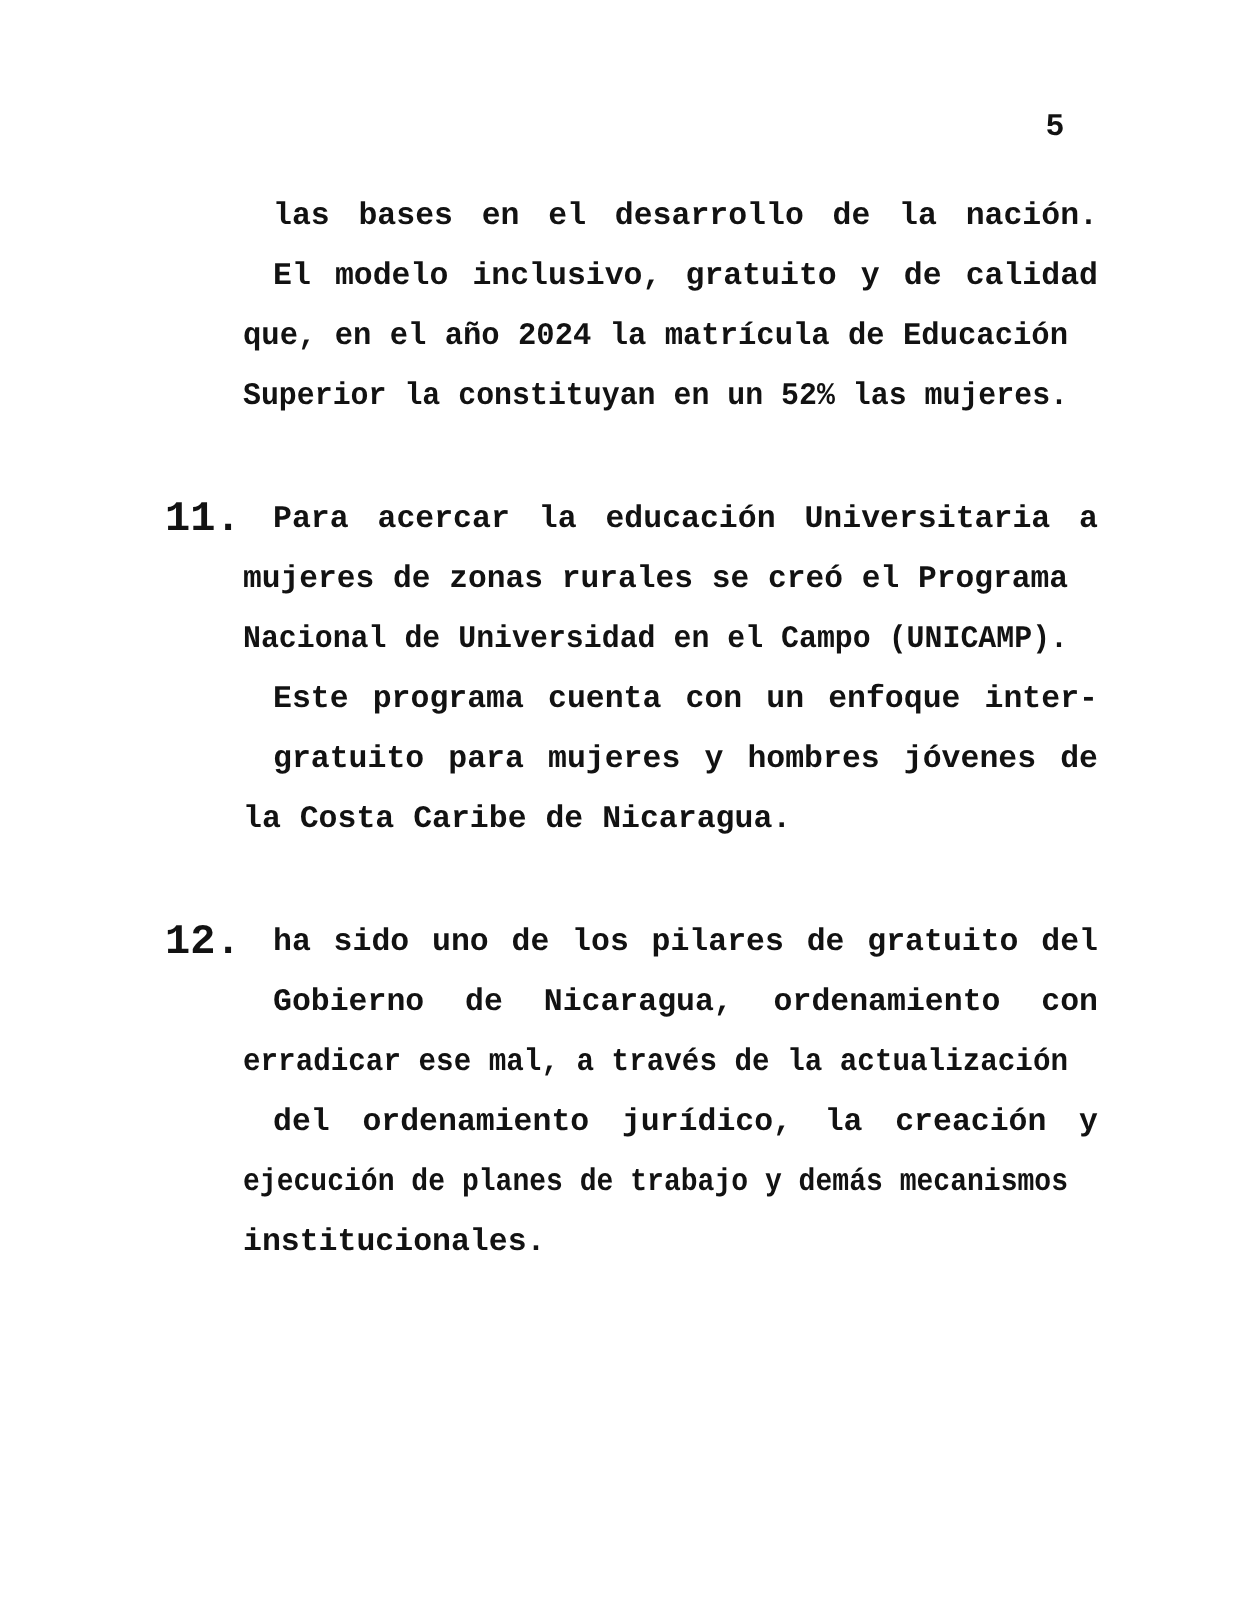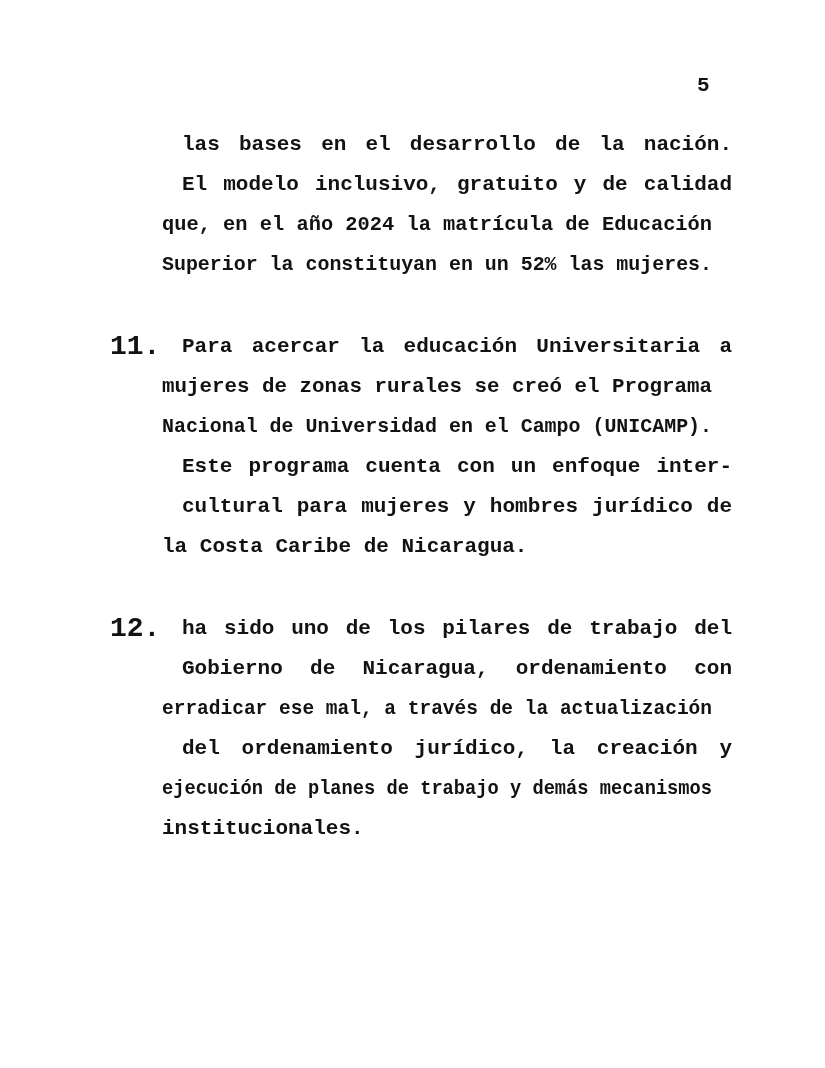--- a/index.html
+++ b/index.html
@@ -76,26 +76,26 @@
         <div class="line just"><span>El modelo inclusivo, gratuito y de calidad</span></div>
         <div class="line"><span style="transform: scaleX(0.9699);">que, en el año 2024 la matrícula de Educación</span></div>
         <div class="line"><span style="transform: scaleX(0.9488);">Superior la constituyan en un 52% las mujeres.</span></div>
       </div>
       <div class="block">
         <div class="num">11.</div>
         <div class="line just"><span>Para acercar la educación Universitaria a</span></div>
         <div class="line"><span style="transform: scaleX(0.9919);">mujeres de zonas rurales se creó el Programa</span></div>
         <div class="line"><span style="transform: scaleX(0.9488);">Nacional de Universidad en el Campo (UNICAMP).</span></div>
         <div class="line just"><span>Este programa cuenta con un enfoque inter-</span></div>
-        <div class="line just"><span>cultural para mujeres y hombres jurídico de</span></div>
+        <div class="line just"><span>gratuito para mujeres y hombres jóvenes de</span></div>
         <div class="line"><span>la Costa Caribe de Nicaragua.</span></div>
       </div>
       <div class="block">
         <div class="num">12.</div>
-        <div class="line just"><span>ha sido uno de los pilares de trabajo del</span></div>
+        <div class="line just"><span>ha sido uno de los pilares de gratuito del</span></div>
         <div class="line just"><span>Gobierno de Nicaragua, ordenamiento con</span></div>
         <div class="line"><span style="transform: scaleX(0.9286);">erradicar ese mal, a través de la actualización</span></div>
         <div class="line just"><span>del ordenamiento jurídico, la creación y</span></div>
         <div class="line"><span style="transform: scaleX(0.8907);">ejecución de planes de trabajo y demás mecanismos</span></div>
         <div class="line"><span>institucionales.</span></div>
       </div>
     </div>
 </div>
 
 </body></html>

